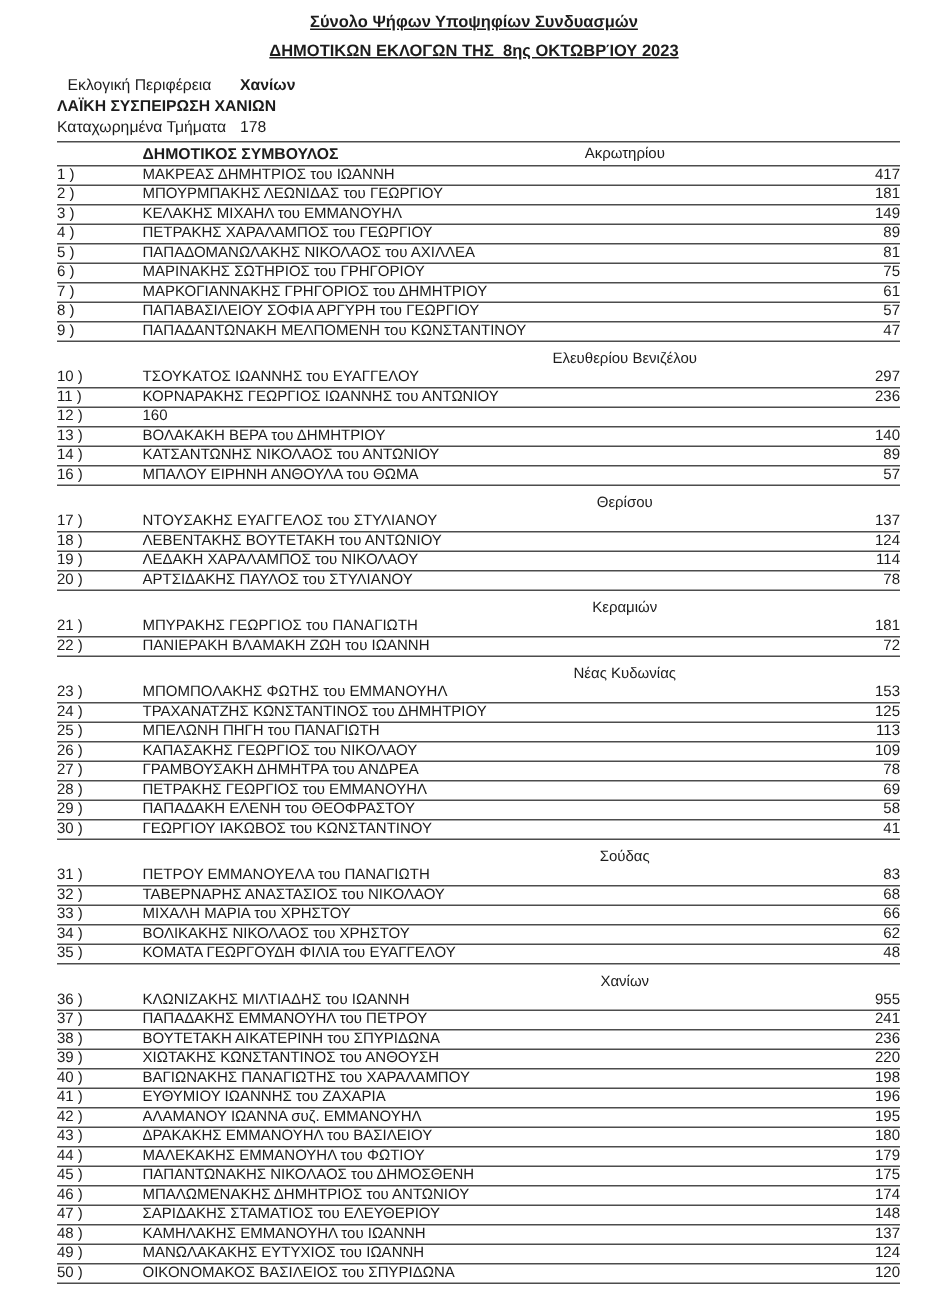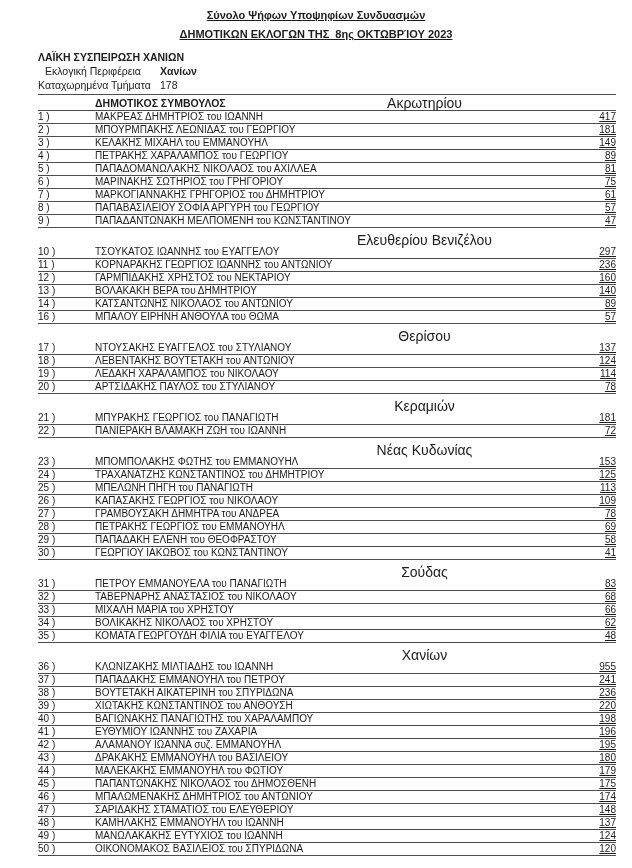--- a/index.html
+++ b/index.html
@@ -39,21 +39,21 @@
     line-height: 14px;
     white-space: nowrap;
   }
   .info-line .lbl { display: inline-block; }
   .line-district .lbl { width: 115px; margin-left: 7px; }
   .line-precincts .lbl { width: 122px; }
   .val-bold { font-weight: bold; }
   .party-line { font-weight: bold; }
   .table {
     margin-left: 38px;
-    margin-right: 16px;
+    margin-right: 32px;
     margin-top: 2px;
   }
   .thead {
     position: relative;
     display: flex;
     align-items: flex-end;
     border-top: 1px solid #4d4d4d;
     border-bottom: 1px solid #4d4d4d;
     height: 15px;
     font-size: 10.5px;
@@ -61,54 +61,54 @@
   }
   .num-col { width: 57px; flex: 0 0 57px; }
   .thead .tbl-title { font-weight: bold; }
   .thead .section-name,
   .section-row .section-label {
     position: absolute;
     left: 195px;
     right: 0;
     text-align: center;
     font-weight: normal;
-    font-size: 14px;
+    font-size: 10px;
   }
   .row {
     display: flex;
     height: 12px;
     line-height: 12px;
     border-bottom: 1px solid #4d4d4d;
     font-size: 10px;
     white-space: nowrap;
   }
   .row .num { width: 57px; flex: 0 0 57px; }
   .row .name { flex: 1 1 auto; overflow: hidden; }
-  .row .votes { flex: 0 0 auto; text-align: right; text-decoration: underline; }
+  .row .votes { flex: 0 0 auto; text-align: right; }
   .section-row {
     position: relative;
     height: 12px;
     line-height: 12px;
     margin-top: 6px;
     font-size: 10px;
   }
 </style>
 </head>
 <body>
 
 <div class="doc">
 
   <div class="title title-1">Σύνολο Ψήφων Υποψηφίων Συνδυασμών</div>
   <div class="title title-2">ΔΗΜΟΤΙΚΩΝ ΕΚΛΟΓΩΝ ΤΗΣ  8ης ΟΚΤΩΒΡΊΟΥ 2023</div>
 
   <div class="info">
-    <div class="info-line party-line">ΛΑΪΚΗ ΣΥΣΠΕΙΡΩΣΗ ΧΑΝΙΩΝ</div>
     <div class="info-line line-district">
       <span class="lbl">Εκλογική Περιφέρεια</span><span class="val-bold">Χανίων</span>
     </div>
+    <div class="info-line party-line">ΛΑΪΚΗ ΣΥΣΠΕΙΡΩΣΗ ΧΑΝΙΩΝ</div>
     <div class="info-line line-precincts">
       <span class="lbl">Καταχωρημένα Τμήματα</span><span>178</span>
     </div>
   </div>
 
   <div class="table">
     <div class="thead">
       <span class="num-col"></span>
       <span class="tbl-title">ΔΗΜΟΤΙΚΟΣ ΣΥΜΒΟΥΛΟΣ</span>
       <span class="section-name">Ακρωτηρίου</span>
@@ -167,21 +167,20 @@
           <span class="name">ΤΣΟΥΚΑΤΟΣ ΙΩΑΝΝΗΣ του ΕΥΑΓΓΕΛΟΥ</span>
           <span class="votes">297</span>
         </div>
         <div class="row">
           <span class="num">11 )</span>
           <span class="name">ΚΟΡΝΑΡΑΚΗΣ ΓΕΩΡΓΙΟΣ ΙΩΑΝΝΗΣ του ΑΝΤΩΝΙΟΥ</span>
           <span class="votes">236</span>
         </div>
         <div class="row">
           <span class="num">12 )</span>
-          <span class="name">ΓΑΡΜΠΙΔΑΚΗΣ ΧΡΗΣΤΟΣ του ΝΕΚΤΑΡΙΟΥ</span>
           <span class="votes">160</span>
         </div>
         <div class="row">
           <span class="num">13 )</span>
           <span class="name">ΒΟΛΑΚΑΚΗ ΒΕΡΑ του ΔΗΜΗΤΡΙΟΥ</span>
           <span class="votes">140</span>
         </div>
         <div class="row">
           <span class="num">14 )</span>
           <span class="name">ΚΑΤΣΑΝΤΩΝΗΣ ΝΙΚΟΛΑΟΣ του ΑΝΤΩΝΙΟΥ</span>

